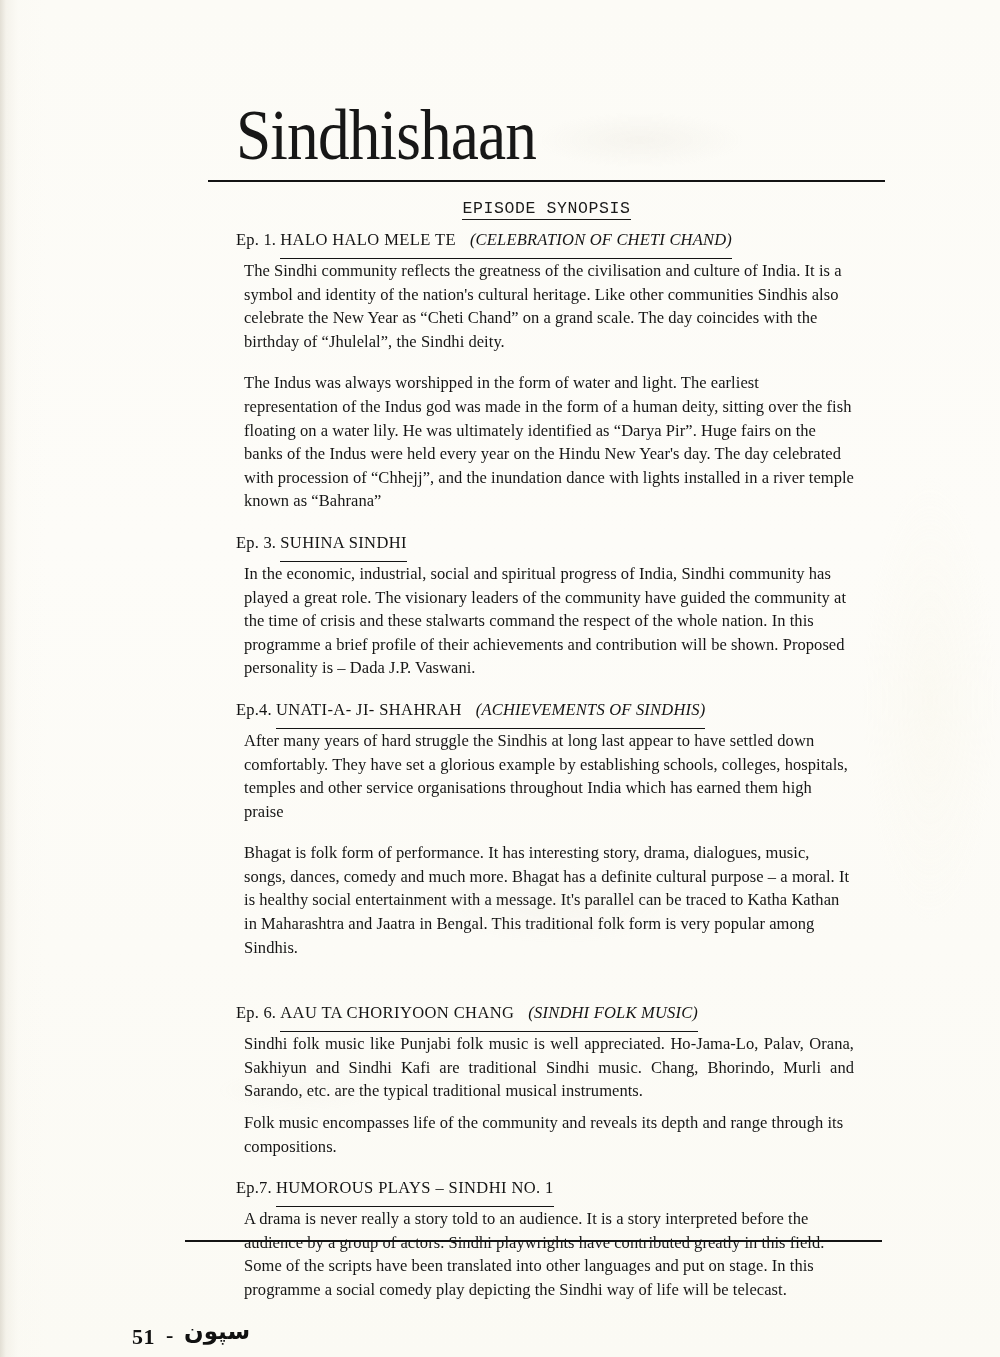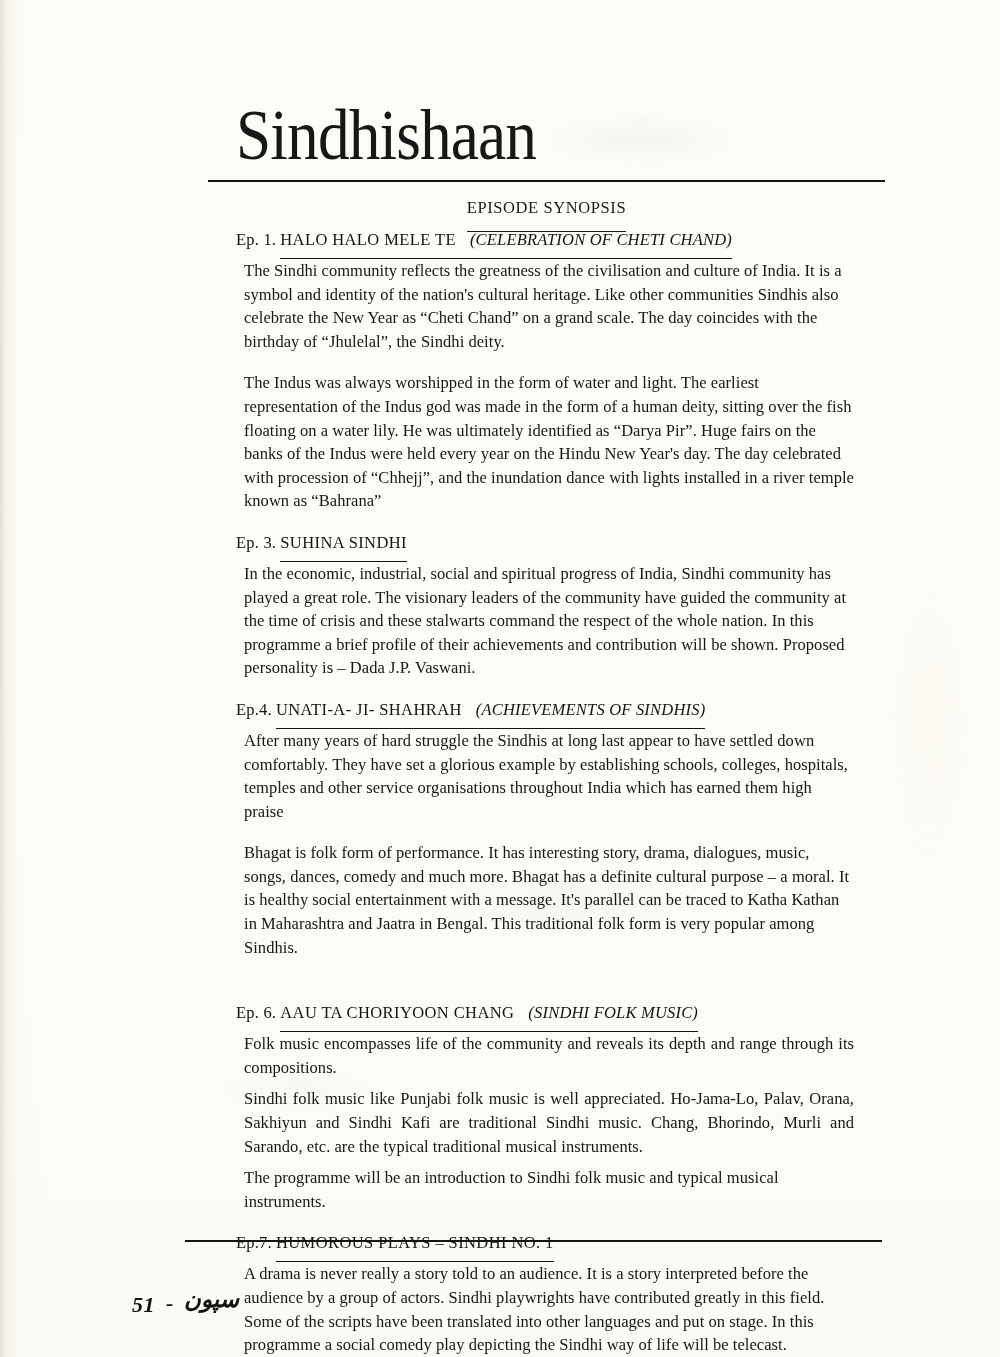--- a/index.html
+++ b/index.html
@@ -68,21 +68,22 @@
     left: 208px;
     top: 198px;
     width: 677px;
     text-align: center;
     font-size: 16.5px;
     letter-spacing: 0.6px;
     color: #1a1a1a;
   }
   .synopsis-title span {
     border-bottom: 1px solid #1a1a1a;
-    padding-bottom: 14px;
+    padding-bottom: 1px;
+    font-family: Liberation Mono, monospace;
   }
 
   .content {
     position: absolute;
     left: 236px;
     top: 228px;
     width: 626px;
   }
 
   .episode { margin-bottom: 18px; }
@@ -115,25 +116,24 @@
     text-justify: inter-word;
     letter-spacing: 0.05px;
   }
   .ep-body p { margin: 8px; }
   .ep-body p + p { margin-top: 0; }
   .ep-body p:last-child { text-align: left; }
 
   .footer {
     position: absolute;
     left: 132px;
-    top: 1288px;
+    top: 1320px;
     width: 220px;
     height: 34px;
     color: #111;
-    font-style: italic;
   }
   .page-number {
     position: absolute;
     left: 0;
     top: 4px;
     font-family: "Liberation Serif", "DejaVu Serif", serif;
     font-size: 22px;
     font-weight: bold;
     letter-spacing: 0.5px;
   }
@@ -196,23 +196,22 @@
         </div>
       </div>
       <div class="episode gap-large">
         <div class="ep-body">
           <p>Bhagat is folk form of performance. It has interesting story, drama, dialogues, music, songs, dances, comedy and much more. Bhagat has a definite cultural purpose – a moral. It is healthy social entertainment with a message. It's parallel can be traced to Katha Kathan in Maharashtra and Jaatra in Bengal. This traditional folk form is very popular among Sindhis.</p>
         </div>
       </div>
       <div class="episode">
         <div class="ep-heading"><span class="ep-num">Ep. 6.</span> <span class="ep-underlined"><span class="ep-title">AAU TA CHORIYOON CHANG</span><span class="ep-spacer"></span><span class="ep-paren">(SINDHI FOLK MUSIC)</span></span></div>
         <div class="ep-body">
+          <p>Sindhi folk music like Punjabi folk music is well appreciated. Ho-Jama-Lo, Palav, Orana, Sakhiyun and Sindhi Kafi are traditional Sindhi music. Chang, Bhorindo, Murli and Sarando, etc. are the typical traditional musical instruments.</p>
           <p>Folk music encompasses life of the community and reveals its depth and range through its compositions.</p>
-          <p>Sindhi folk music like Punjabi folk music is well appreciated. Ho-Jama-Lo, Palav, Orana, Sakhiyun and Sindhi Kafi are traditional Sindhi music. Chang, Bhorindo, Murli and Sarando, etc. are the typical traditional musical instruments.</p>
-          <p>The programme will be an introduction to Sindhi folk music and typical musical instruments.</p>
         </div>
       </div>
       <div class="episode">
         <div class="ep-heading"><span class="ep-num">Ep.7.</span> <span class="ep-underlined"><span class="ep-title">HUMOROUS PLAYS – SINDHI NO. 1</span></span></div>
         <div class="ep-body">
           <p>A drama is never really a story told to an audience. It is a story interpreted before the audience by a group of actors. Sindhi playwrights have contributed greatly in this field. Some of the scripts have been translated into other languages and put on stage. In this programme a social comedy play depicting the Sindhi way of life will be telecast.</p>
         </div>
       </div>
     </div>
 

